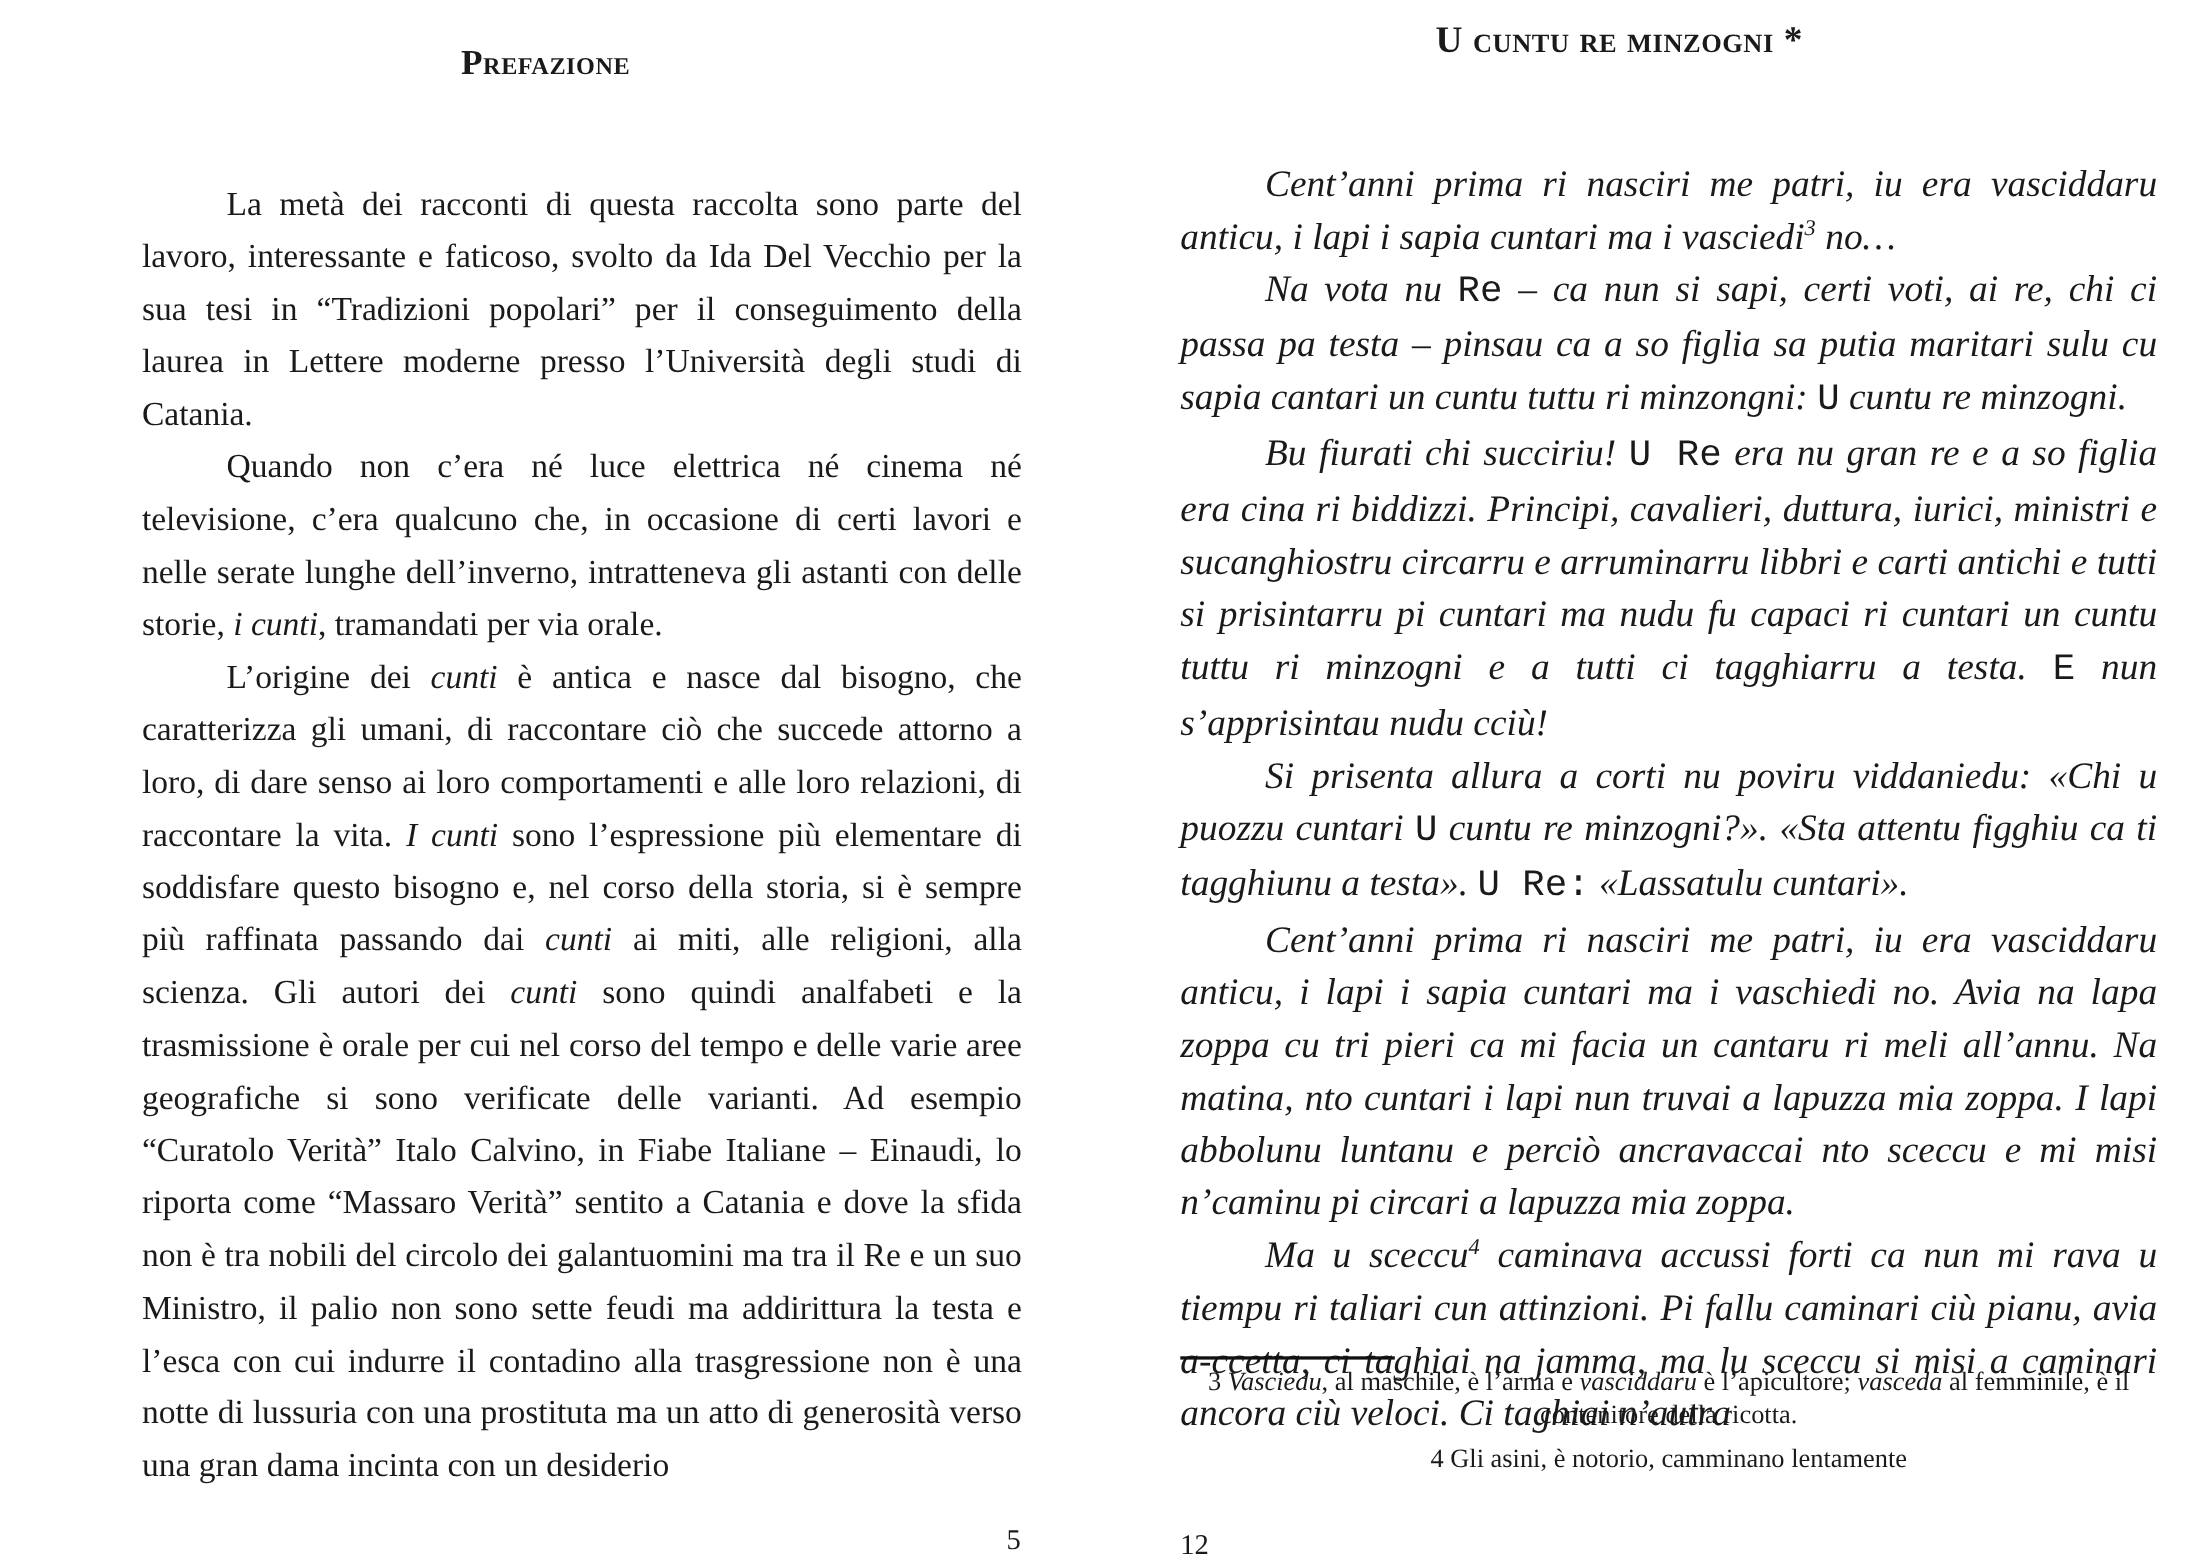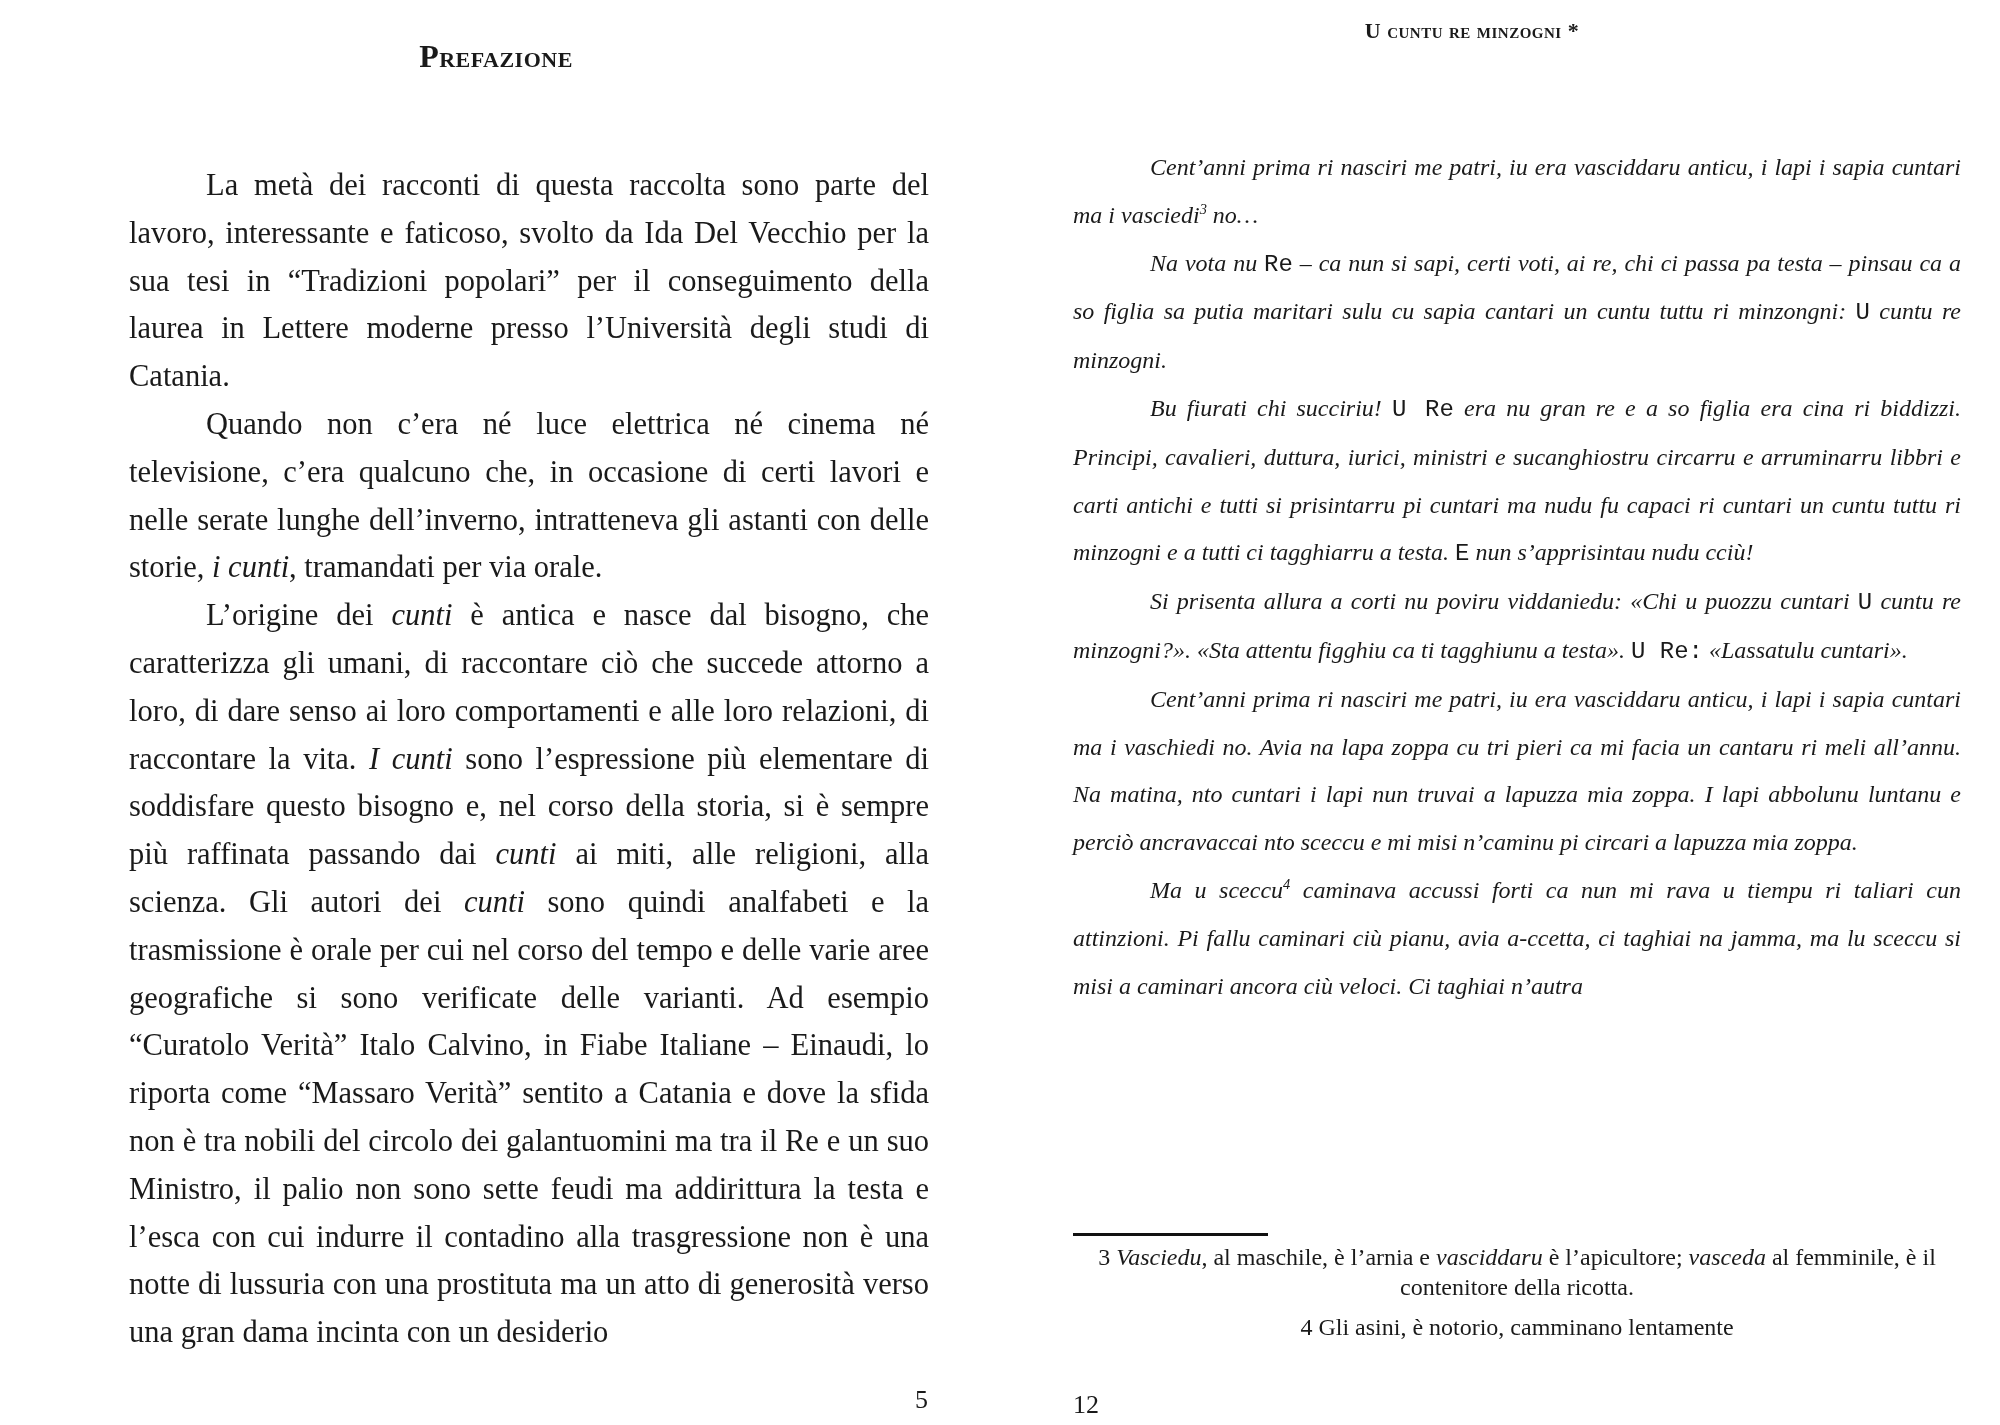--- a/index.html
+++ b/index.html
@@ -4,24 +4,24 @@
   <style>
     html, body { margin: 0; padding: 0; background: #ffffff; }
     body { width: 2000px; height: 1425px; position: relative; overflow: hidden;
            font-family: "Liberation Serif", "DejaVu Serif", serif; color: #1a1a1a; }
     .page { position: absolute; top: 0; height: 1425px; }
     .page-left { left: 16px; width: 1000px; }
     .page-right { left: 1000px; width: 1000px; }
     .title { position: absolute; left: 0; right: 0; text-align: center;
              font-weight: bold; font-variant: small-caps; letter-spacing: 0.5px; }
     .page-left .title { top: 38px; font-size: 32px; padding-right: 40px; }
-    .page-right .title { top: 18px; font-size: 22px; padding-right: 56px; }
+    .page-right .title { top: 18px; font-size: 34px; padding-right: 56px; }
     .body-text { position: absolute; font-size: 30.5px; line-height: 47.8px; text-align: justify; }
     .page-left .body-text { left: 113px; width: 800px; top: 162px; }
-    .page-right .body-text { left: 73px; width: 888px; top: 144px; font-style: italic; font-size: 24px; }
+    .page-right .body-text { left: 73px; width: 888px; top: 144px; font-style: italic; font-size: 34px; }
     .body-text p { margin: 0; text-indent: 77px; }
     .body-text i { font-style: italic; }
     .page-right .body-text .rm { font-style: normal; font-family: Liberation Mono, monospace; }
     sup { font-size: 60%; line-height: 0; vertical-align: super; }
     .footnote-rule { position: absolute; left: 73px; top: 1233px; width: 195px; height: 3px; background: #111; }
     .footnotes { position: absolute; left: 73px; width: 888px; top: 1242px; font-size: 24px; line-height: 30px; text-align: center; }
     .footnotes p { margin: 0 0 10px 0; }
     .page-number { position: absolute; font-size: 26px; }
     .page-left .page-number { top: 1385px; left: 899px; }
     .page-right .page-number { top: 1390px; left: 73px; }

